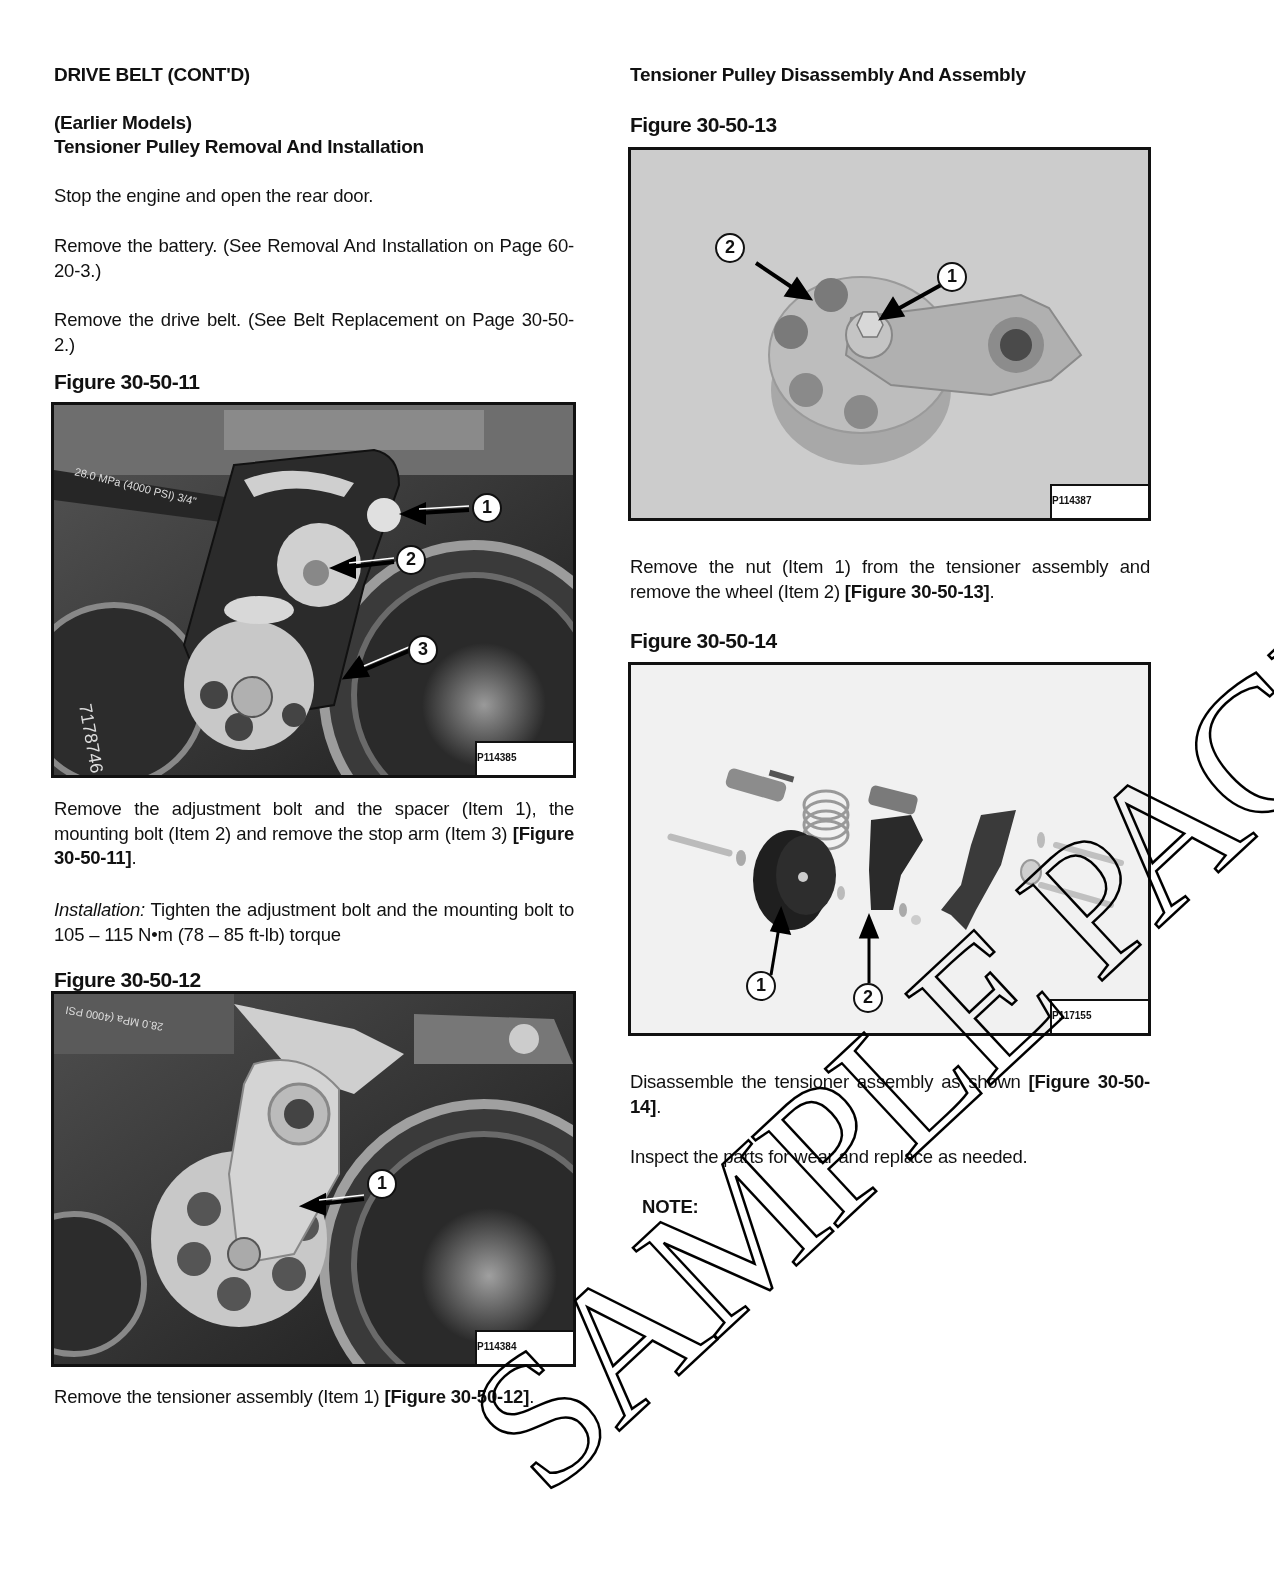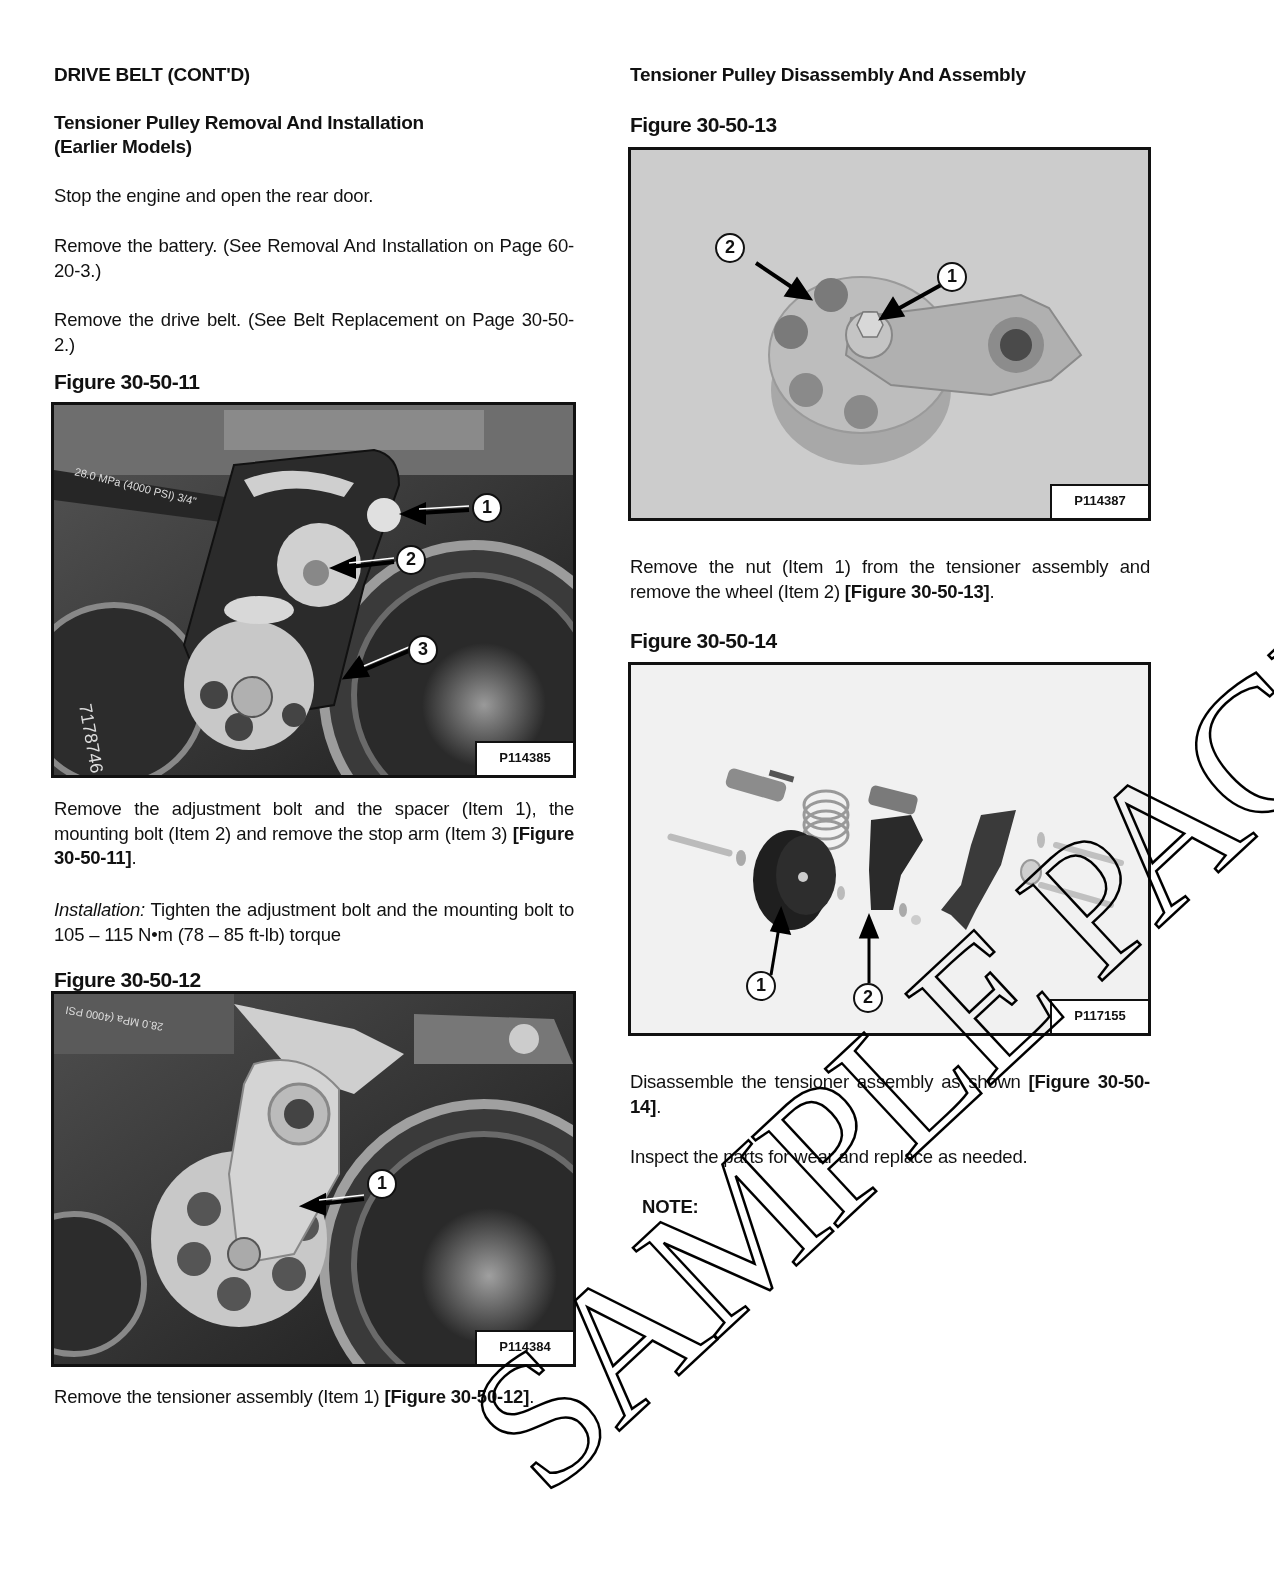--- a/index.html
+++ b/index.html
@@ -8,34 +8,34 @@
   .abs { position:absolute; }
   .h1 { font-weight:bold; font-size:19px; letter-spacing:-0.3px; }
   .h2 { font-weight:bold; font-size:19px; line-height:24px; letter-spacing:-0.3px; }
   .fig { font-weight:bold; font-size:21px; letter-spacing:-0.5px; }
   .p { font-size:18.5px; line-height:24.5px; text-align:justify; letter-spacing:-0.2px; }
   .p b { font-weight:bold; }
   .inst { font-weight:normal; font-style:italic; }
   .figbox { border:3px solid #111; box-sizing:border-box; overflow:hidden; }
   .tag { position:absolute; right:0; bottom:0; width:98px; height:34px; background:#fff;
          border-left:2px solid #111; border-top:2px solid #111; box-sizing:border-box;
-         font-weight:bold; font-size:13px; text-align:center; line-height:30px; }
+         font-weight:bold; font-size:10px; line-height:30px; }
   .callout { position:absolute; width:30px; height:30px; border:2.5px solid #111; border-radius:50%;
              background:#fff; box-sizing:border-box; font-weight:bold; font-size:18px;
              text-align:center; line-height:25px; }
   svg.art { position:absolute; left:0; top:0; }
   .watermark { position:absolute; left:0; top:0; pointer-events:none; }
 </style>
 </head>
 <body>
 
 <div class="abs h1" style="left:54px;top:64px;">DRIVE BELT (CONT'D)</div>
 <div class="abs h2" style="left:54px;top:111px;">
+  <div>(Earlier Models)</div>
   <div>Tensioner Pulley Removal And Installation</div>
-  <div>(Earlier Models)</div>
 </div>
 <div class="abs p" style="left:54px;top:184px;width:520px;">Stop the engine and open the rear door.</div>
 <div class="abs p" style="left:54px;top:234px;width:520px;">Remove the battery. (See Removal And Installation on Page 60-20-3.)</div>
 <div class="abs p" style="left:54px;top:308px;width:520px;">Remove the drive belt. (See Belt Replacement on Page 30-50-2.)</div>
 <div class="abs fig" style="left:54px;top:370px;">Figure 30-50-11</div>
 
 <div class="abs figbox" style="left:51px;top:402px;width:525px;height:376px;background:#3a3a3a;">
   <svg class="art" width="519" height="370" viewBox="0 0 519 370">
     <defs>
       <radialGradient id="g1" cx="50%" cy="50%" r="50%">

